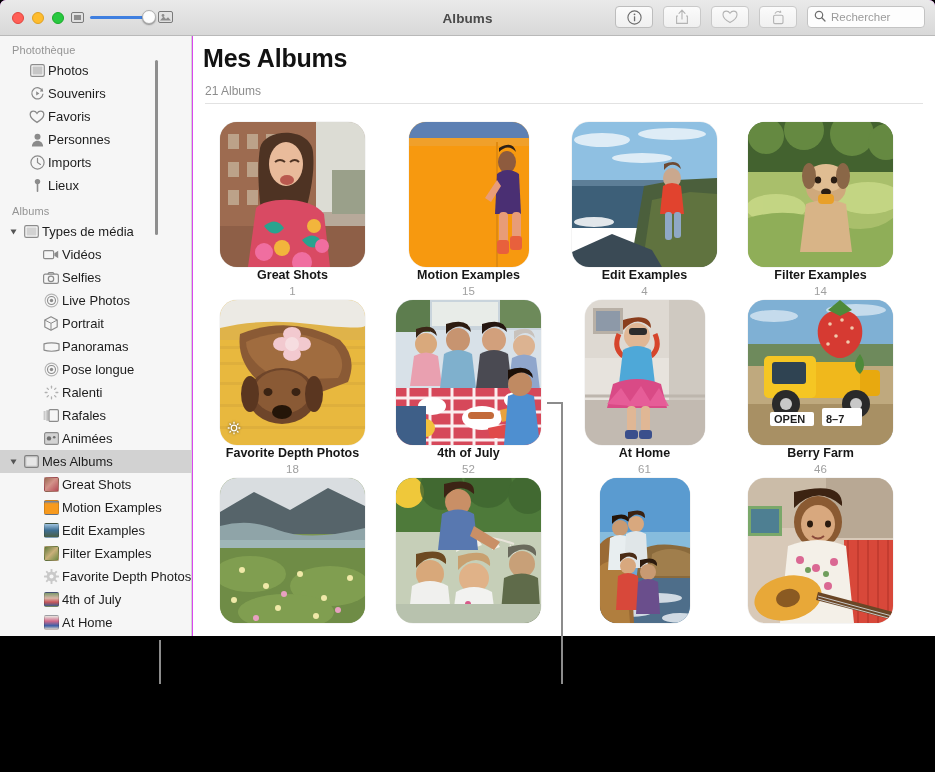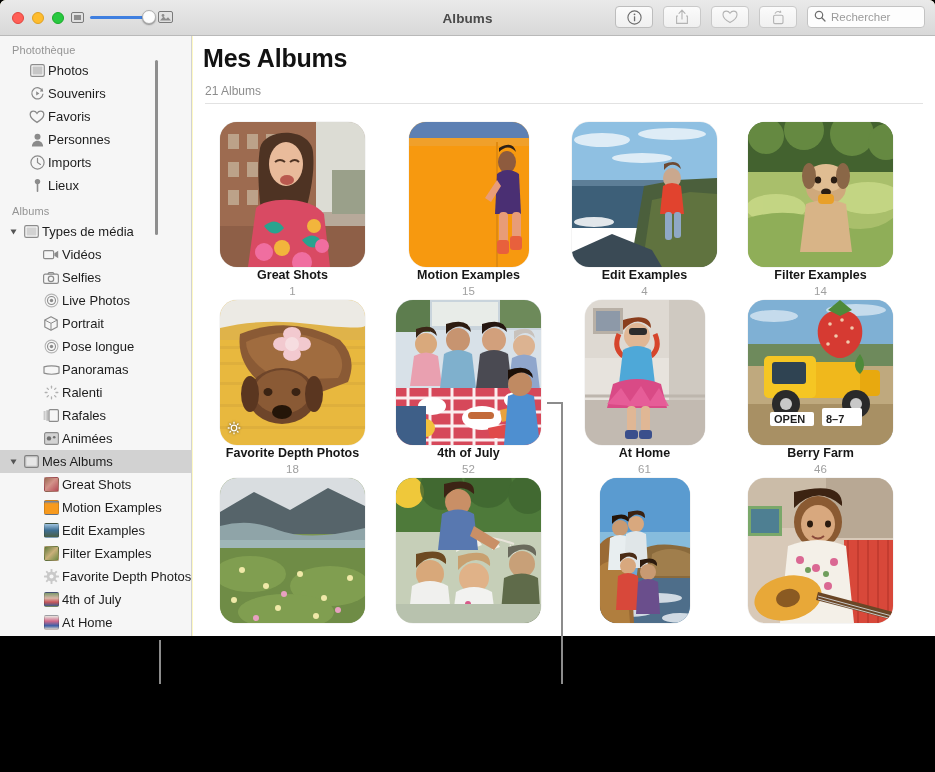--- a/index.html
+++ b/index.html
@@ -8,21 +8,21 @@
     background: #000000;
     font-family: "Liberation Sans", sans-serif;
     overflow: hidden;
   }
   #root { position: relative; width: 935px; height: 772px; }
 
   
   .window {
     position: absolute; left: 0; top: 0;
     width: 935px; height: 636px;
-    background: #fef9c3;
+    background: #d946ef;
     border-radius: 6px 6px 0 0;
     overflow: hidden;
   }
 
   
   .titlebar {
     position: absolute; left: 0; top: 0; width: 935px; height: 36px;
     background: linear-gradient(to bottom, #eaeaea 0%, #d8d8d8 100%);
     border-bottom: 1px solid #b9b9b9;
   }
@@ -348,36 +348,36 @@
           <svg width="14" height="15" viewBox="0 0 14 15">
               <path d="M7 0.8 L13.2 4 V11 L7 14.2 L0.8 11 V4 Z" fill="none" stroke="#8b8b8b" stroke-width="1.2" stroke-linejoin="round"></path>
               <path d="M0.9 4.1 L7 7.3 L13.1 4.1 M7 7.3 V14.1" fill="none" stroke="#8b8b8b" stroke-width="1"></path>
             </svg>
         </span>
         <span>Portrait</span>
       </div>
 
       <div class="sb-row lvl2">
         <span class="sb-ico">
+          <svg width="17" height="10" viewBox="0 0 17 10">
+              <path d="M1 1.9 C5 0.4 12 0.4 16 1.9 V8.1 C12 9.6 5 9.6 1 8.1 Z" fill="none" stroke="#8b8b8b" stroke-width="1.2" stroke-linejoin="round"></path>
+            </svg>
+        </span>
+        <span>Panoramas</span>
+      </div>
+
+      <div class="sb-row lvl2">
+        <span class="sb-ico">
           <svg width="15" height="15" viewBox="0 0 15 15">
               <circle cx="7.5" cy="7.5" r="6.4" fill="none" stroke="#b5b5b5" stroke-width="1.1"></circle>
               <circle cx="7.5" cy="7.5" r="4" fill="none" stroke="#8b8b8b" stroke-width="1.1"></circle>
               <circle cx="7.5" cy="7.5" r="1.7" fill="#8b8b8b"></circle>
             </svg>
         </span>
         <span>Pose longue</span>
-      </div>
-
-      <div class="sb-row lvl2">
-        <span class="sb-ico">
-          <svg width="17" height="10" viewBox="0 0 17 10">
-              <path d="M1 1.9 C5 0.4 12 0.4 16 1.9 V8.1 C12 9.6 5 9.6 1 8.1 Z" fill="none" stroke="#8b8b8b" stroke-width="1.2" stroke-linejoin="round"></path>
-            </svg>
-        </span>
-        <span>Panoramas</span>
       </div>
 
       <div class="sb-row lvl2">
         <span class="sb-ico">
           <svg width="15" height="15" viewBox="0 0 15 15">
               <g stroke="#b0b0b0" stroke-width="1.3" stroke-linecap="round">
                 <path d="M7.5 1.2 V3"></path>
                 <path d="M7.5 12 V13.8"></path>
                 <path d="M1.2 7.5 H3"></path>
                 <path d="M12 7.5 H13.8"></path>

